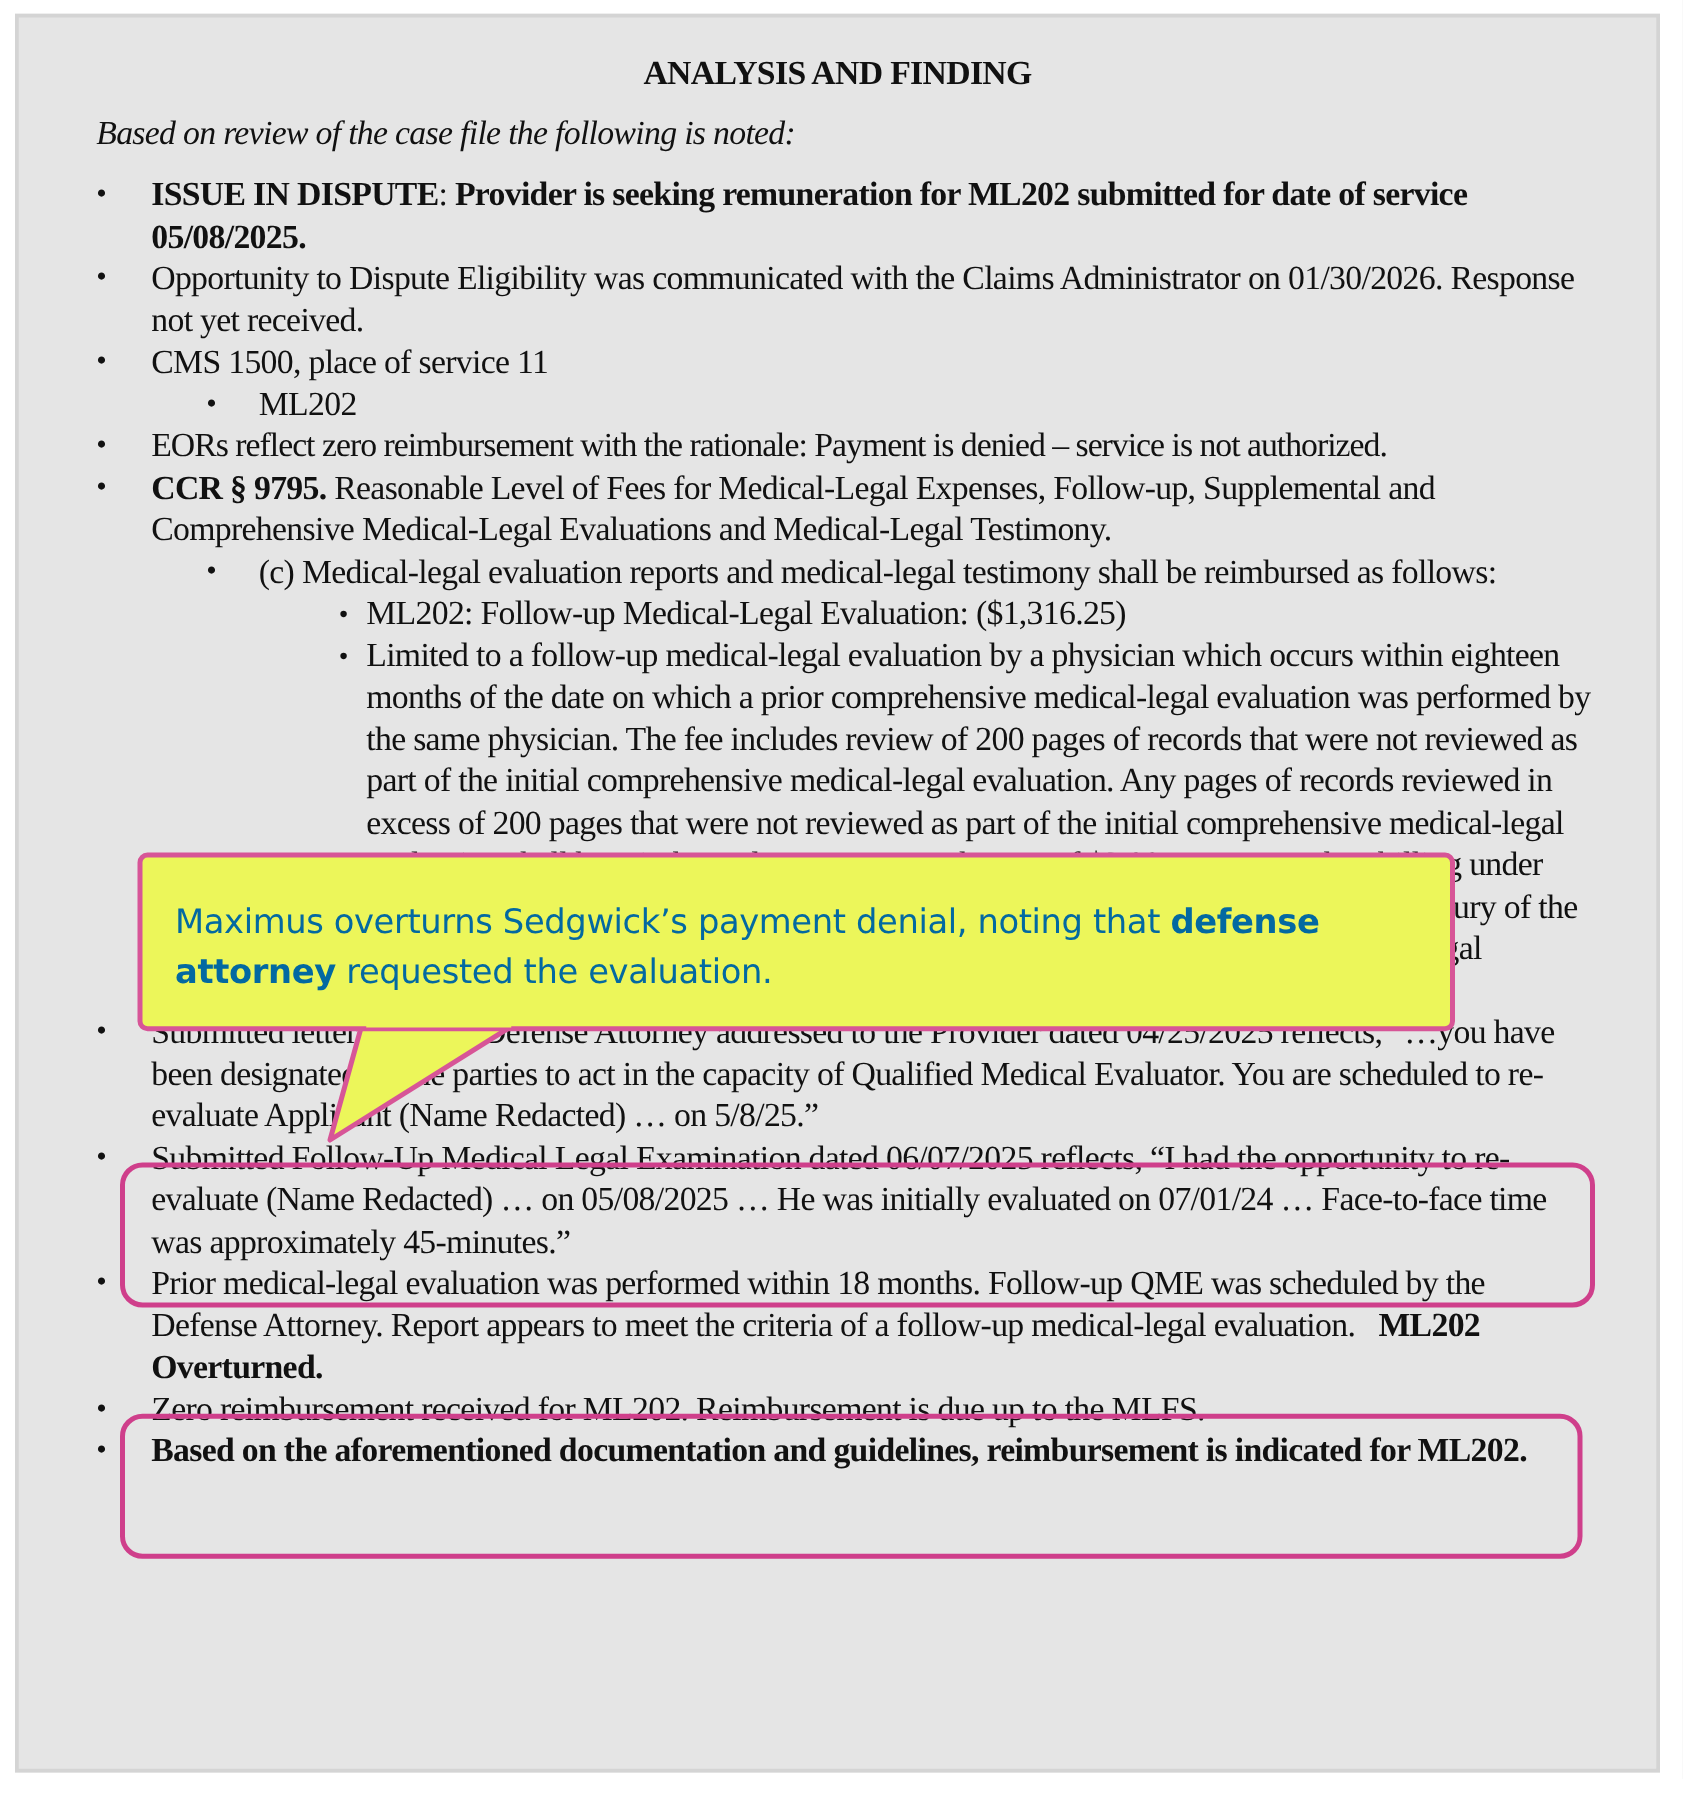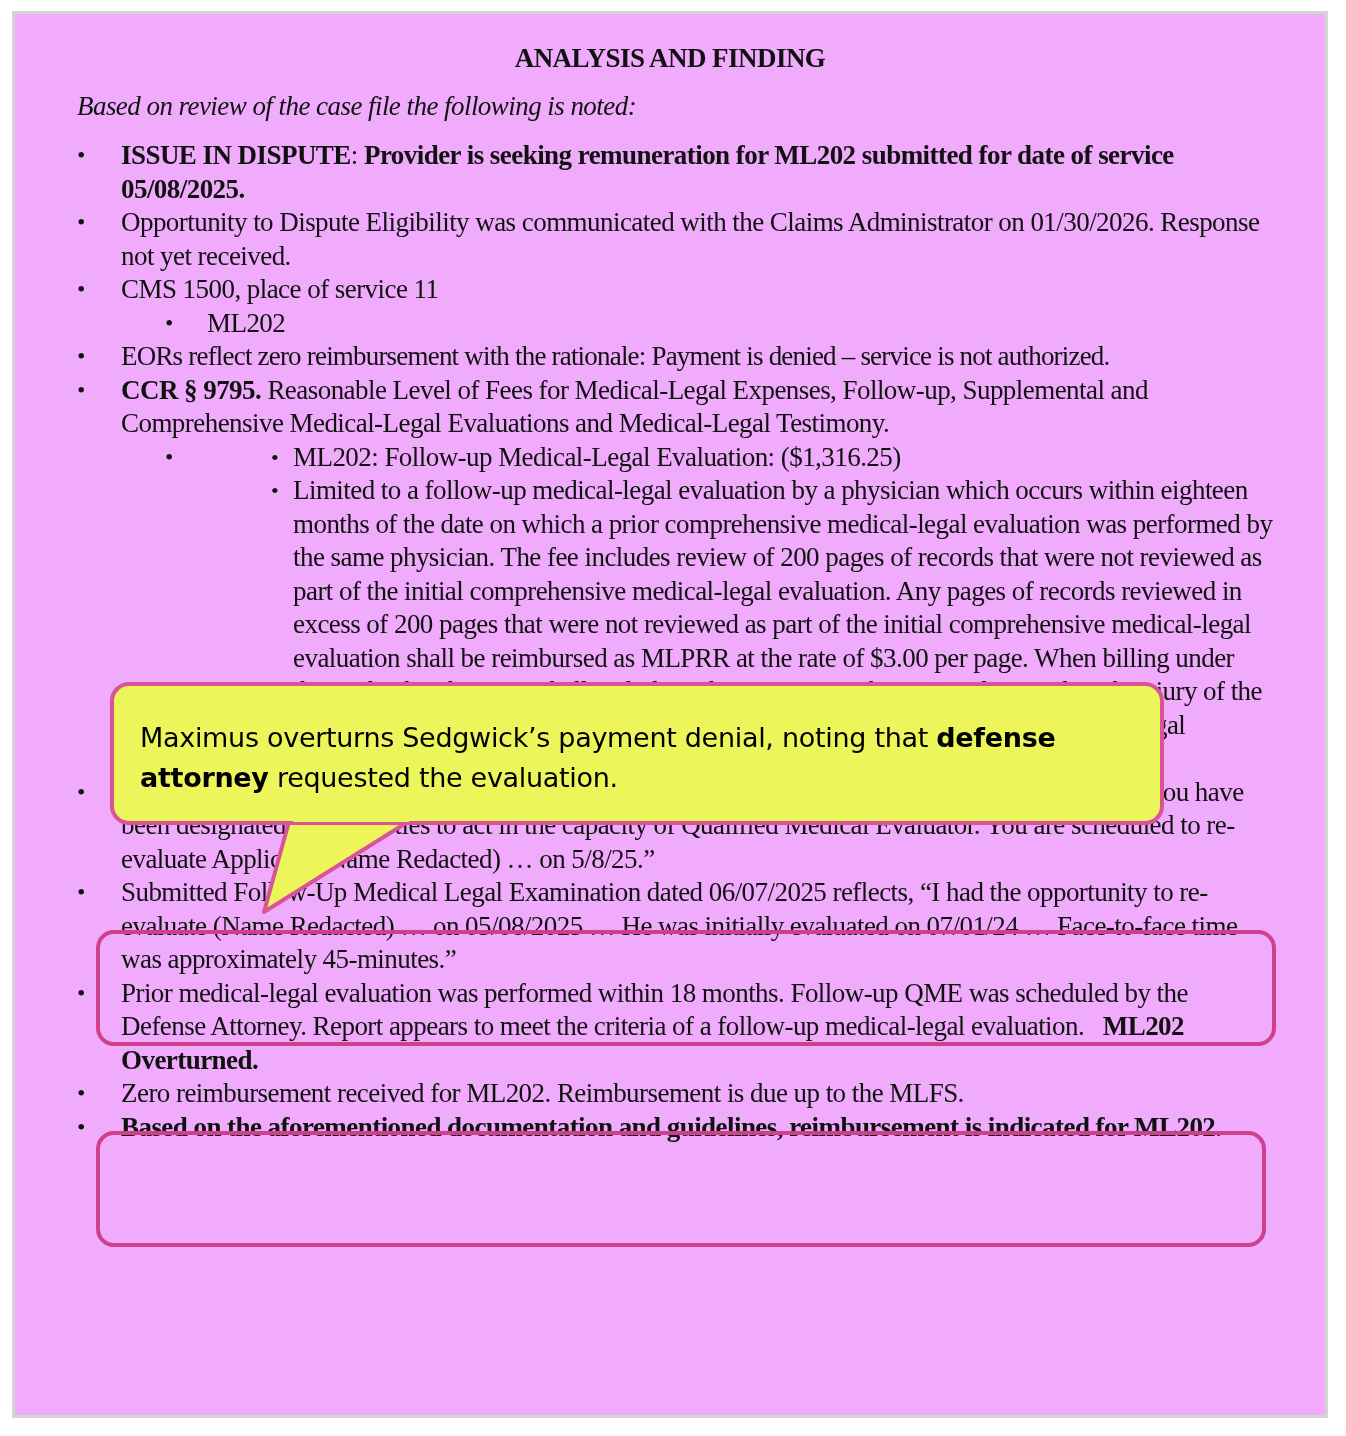--- a/index.html
+++ b/index.html
@@ -14,21 +14,21 @@
       overflow: hidden;
     }
     .page {
       position: absolute;
       left: 12px;
       top: 11px;
       width: 1316px;
       height: 1407px;
       border: 3px solid #d4d4d4;
       box-sizing: border-box;
-      background: #f0abfc;
+      background: #e5e5e5;
       font-family: "Liberation Serif", serif;
       color: #111111;
       font-size: 27px;
       line-height: 33.5px;
       letter-spacing: -0.55px;
     }
     .title {
       position: absolute;
       left: 0;
       right: 0;
@@ -89,27 +89,27 @@
 
     
     .callout {
       position: absolute;
       left: 110px;
       top: 682px;
       width: 1054px;
       height: 143px;
       background: #ecf65a;
       border: 4px solid #d75597;
-      border-radius: 19px;
+      border-radius: 8px;
       box-sizing: border-box;
       z-index: 5;
       font-family: "DejaVu Sans", sans-serif;
       font-size: 27px;
       line-height: 40px;
-      color: #000000;
+      color: #0369a1;
       letter-spacing: -0.3px;
       padding: 32px 26px 0 26px;
     }
     .callout b { font-weight: bold; }
     .callout-tail {
       position: absolute;
       left: 0;
       top: 0;
       width: 1346px;
       height: 1436px;
@@ -149,20 +149,21 @@
     <li class="li">
       <span class="bullet">•</span>
       <span style="letter-spacing:-0.8px;margin-top:11px;">EORs reflect zero reimbursement with the rationale: Payment is denied – service is not authorized.</span>
     </li>
     <li class="li">
       <span class="bullet">•</span>
       <b>CCR § 9795.</b><span> Reasonable Level of Fees for Medical-Legal Expenses, Follow-up, Supplemental and Comprehensive Medical-Legal Evaluations and Medical-Legal Testimony.</span>
     </li>
     <li class="sub1">
       <span class="bullet">•</span>
+      <span>(c) Medical-legal evaluation reports and medical-legal testimony shall be reimbursed as follows:</span>
     </li>
     <li class="sub2">
       <span class="bullet">•</span>
       <span>ML202: Follow-up Medical-Legal Evaluation: ($1,316.25)</span>
     </li>
     <li class="sub2">
       <span class="bullet">•</span>
       <span>Limited to a follow-up medical-legal evaluation by a physician which occurs within eighteen months of the date on which a prior comprehensive medical-legal evaluation was performed by the same physician. The fee includes review of 200 pages of records that were not reviewed as part of the initial comprehensive medical-legal evaluation. Any pages of records reviewed in excess of 200 pages that were not reviewed as part of the initial comprehensive medical-legal evaluation shall be reimbursed as MLPRR at the rate of $3.00 per page. When billing under this code, the physician shall include in the report a verification under penalty of perjury of the total number of pages of records reviewed by the physician as part of the medical-legal evaluation and preparation of the report.</span>
     </li>
     <li class="li">

